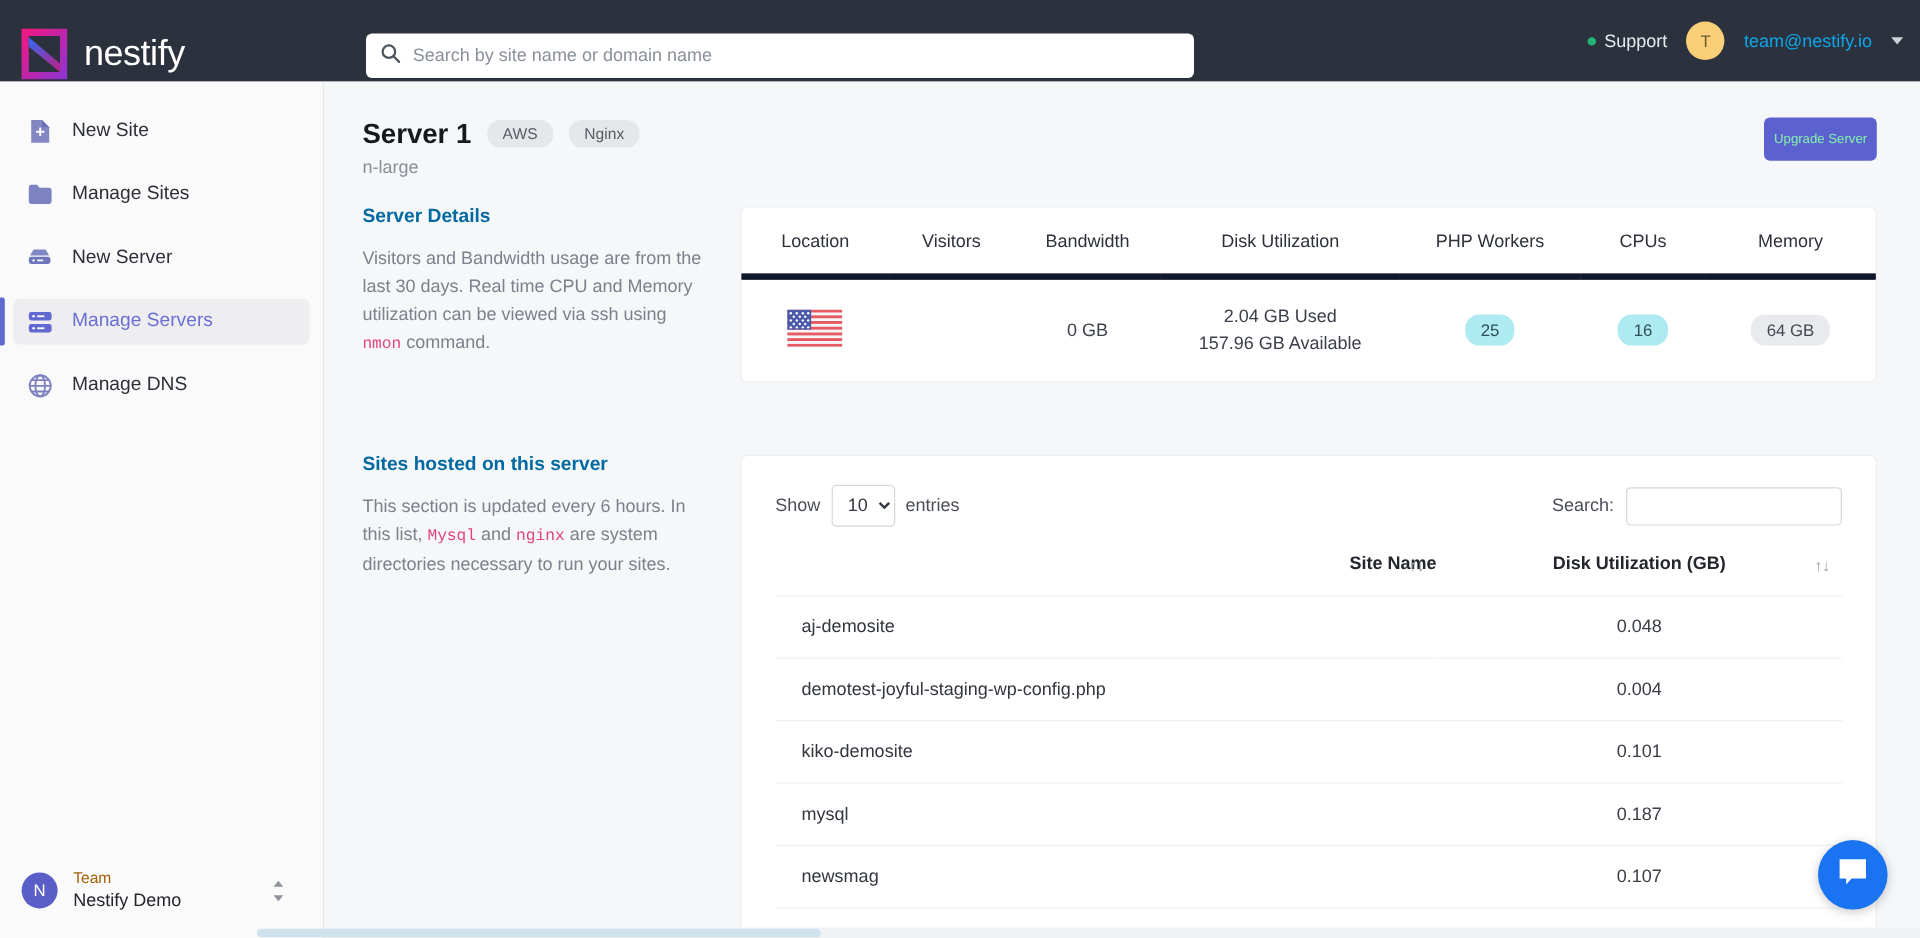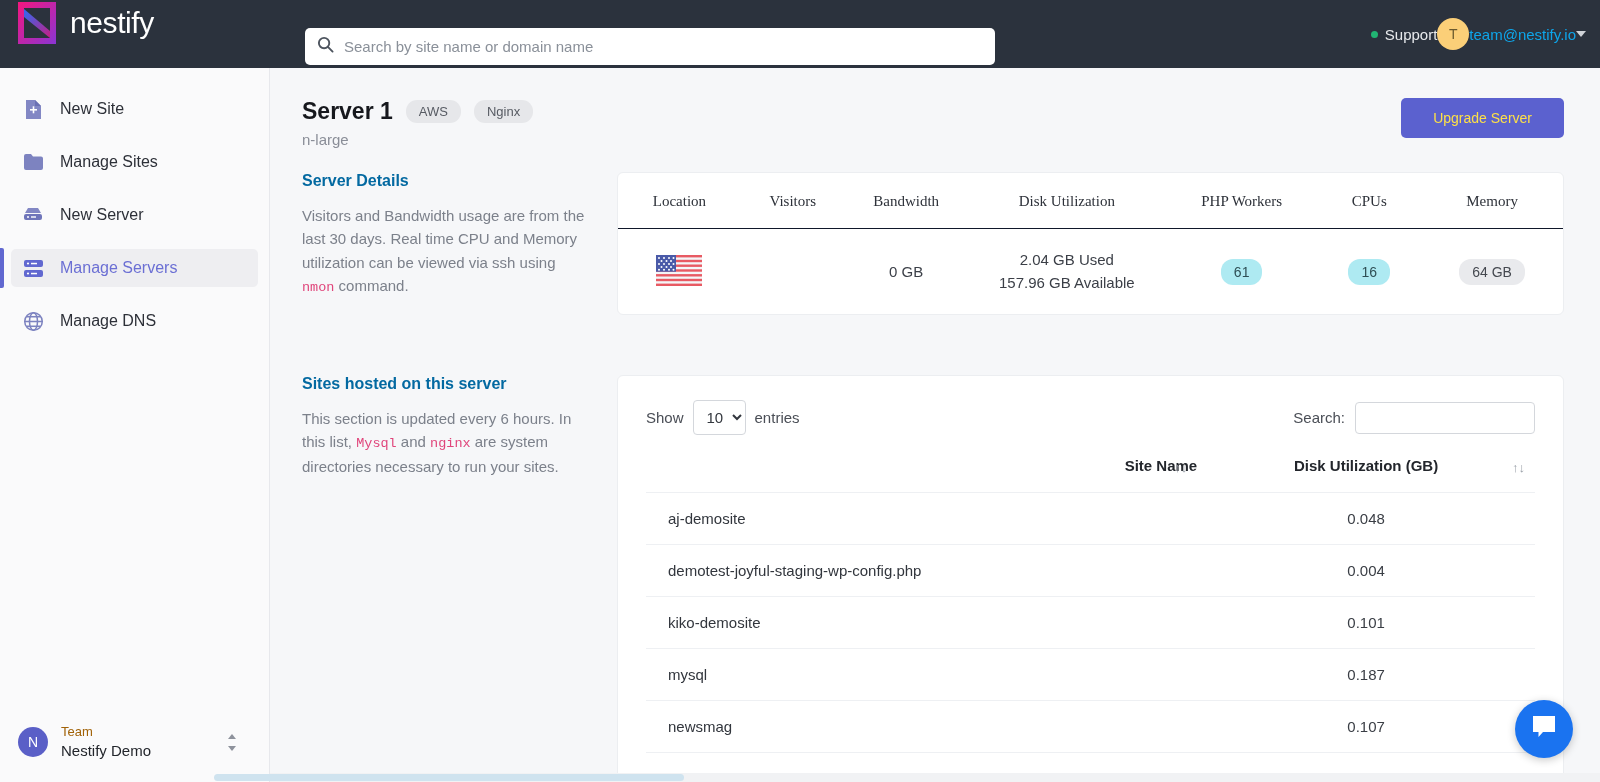--- a/index.html
+++ b/index.html
@@ -7,41 +7,41 @@
     width: 1600px; height: 782px;
     font-family: "Liberation Sans", sans-serif;
     background: #ffffff;
     overflow: hidden;
   }
 
   
   .topbar {
     position: absolute; top: 0; left: 0; width: 1600px; height: 68px;
     background: #2b323d;
-    display: flex; align-items: flex-start;
+    display: flex; align-items: flex-end;
   }
   .logo-wrap { display: flex; align-items: center; gap: 12px; padding-left: 16px; width: 270px; }
   .logo-mark { width: 42px; height: 46px; position: relative; }
   .logo-text { color: #ffffff; font-size: 30px; letter-spacing: -0.4px; font-weight: 400; }
 
   .search-wrap {
     position: absolute; left: 305px; top: 28px;
     width: 690px; height: 37px;
     background: #ffffff; border-radius: 5px;
     display: flex; align-items: center; padding: 0 12px; gap: 10px;
   }
   .search-input {
     border: none; outline: none; flex: 1; font-size: 15px; color: #333;
     font-family: "Liberation Sans", sans-serif; background: transparent;
   }
   .search-input::placeholder { color: #8a9099; }
 
   .topbar-right {
     position: absolute; right: 14px; top: 0; height: 68px;
-    display: flex; align-items: center; gap: 0;
+    display: flex; align-items: center; gap: 16px;
   }
   .support { display: flex; align-items: center; gap: 7px; color: #e8eaed; font-size: 15px; }
   .dot-green { width: 7px; height: 7px; border-radius: 50%; background: #21b573; }
   .avatar-t {
     width: 32px; height: 32px; border-radius: 50%;
     background: #fbcf78; color: #6b5a2e; font-size: 14px;
     display: flex; align-items: center; justify-content: center;
   }
   .user-email { color: #0ea5e9; font-size: 15px; }
   .caret-down { width: 0; height: 0; border-left: 5px solid transparent; border-right: 5px solid transparent; border-top: 6px solid #cfd3d8; }
@@ -85,41 +85,41 @@
   }
   .page-head { padding: 30px 36px 0 32px; display: flex; align-items: flex-start; }
   .title-row { display: flex; align-items: center; gap: 13px; }
   .page-title { font-size: 23px; font-weight: bold; color: #16181d; }
   .badge-tag {
     background: #e6e7ea; color: #575b63; font-size: 13px;
     padding: 4px 13px; border-radius: 11px;
   }
   .subtitle { font-size: 15px; color: #8a8e98; margin-top: 6px; }
   .btn-upgrade {
-    margin-left: auto; background: #5b61cf; color: #fde047; border: none;
-    font-size: 14px; padding: 12px 32px; border-radius: 5px; cursor: pointer;
+    margin-left: auto; background: #5b61cf; color: #86efac; border: none;
+    font-size: 11px; padding: 12px 8px; border-radius: 5px; cursor: pointer;
     font-family: "Liberation Sans", sans-serif;
   }
 
   
   .section { display: flex; padding: 0 36px 0 32px; }
   .section-aside { width: 315px; padding-right: 32px; flex-shrink: 0; }
   .aside-title { font-size: 16px; font-weight: bold; color: #0369a1; margin-bottom: 14px; }
   .aside-text { font-size: 15px; color: #7c818b; line-height: 1.55; }
   code.inline { font-family: "Liberation Mono", monospace; color: #e0457b; font-size: 13.5px; }
 
   .card {
     flex: 1; background: #ffffff; border: 1px solid #eceef1;
     border-radius: 6px;
   }
   
   .stats-table { width: 100%; border-collapse: collapse; }
   .stats-table th {
     font-size: 15px; font-weight: normal; color: #2d3139;
-    padding: 20px 0 18px 0; border-bottom: 1px solid #0f172a; font-family: Liberation Serif, serif;
+    padding: 20px 0 18px 0; border-bottom: 5px solid #0f172a;
   }
   .stats-table td { padding: 20px 0; text-align: center; font-size: 15px; color: #3b3f47; }
   .flag { width: 46px; height: 31px; display: inline-block; }
   .pill-cyan { background: #aeeaf2; color: #2f4f55; border-radius: 12px; padding: 5px 13px; font-size: 14px; }
   .pill-gray { background: #e9eaed; color: #44484f; border-radius: 12px; padding: 5px 13px; font-size: 14px; }
   .disk-line { line-height: 1.5; }
 
   
   .sites-card-inner { padding: 24px 28px 0 28px; }
   .tbl-controls { display: flex; align-items: center; }
@@ -355,21 +355,21 @@
                 </svg>
               </span>
             </td>
             <td></td>
             <td>0 GB</td>
             <td>
               <div class="disk-line">2.04 GB Used</div>
               <div class="disk-line">157.96 GB Available</div>
             </td>
             <td>
-              <span class="pill-cyan">61</span>
+              <span class="pill-cyan">25</span>
             </td>
             <td>
               <span class="pill-cyan">16</span>
             </td>
             <td>
               <span class="pill-gray">64 GB</span>
             </td>
           </tr>
         </tbody>
       </table>

